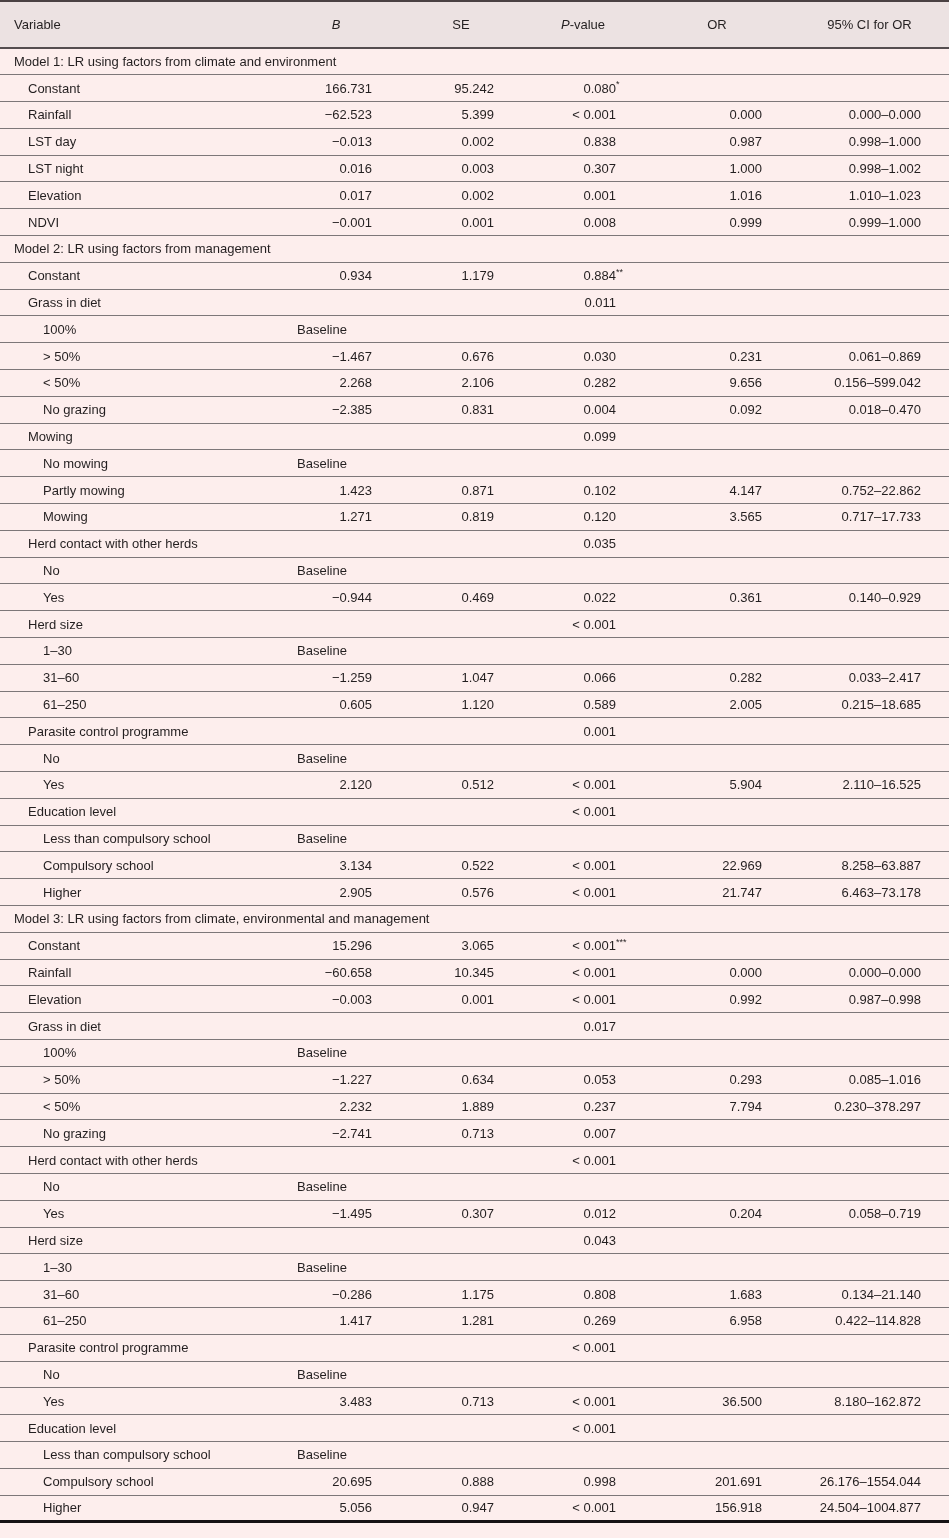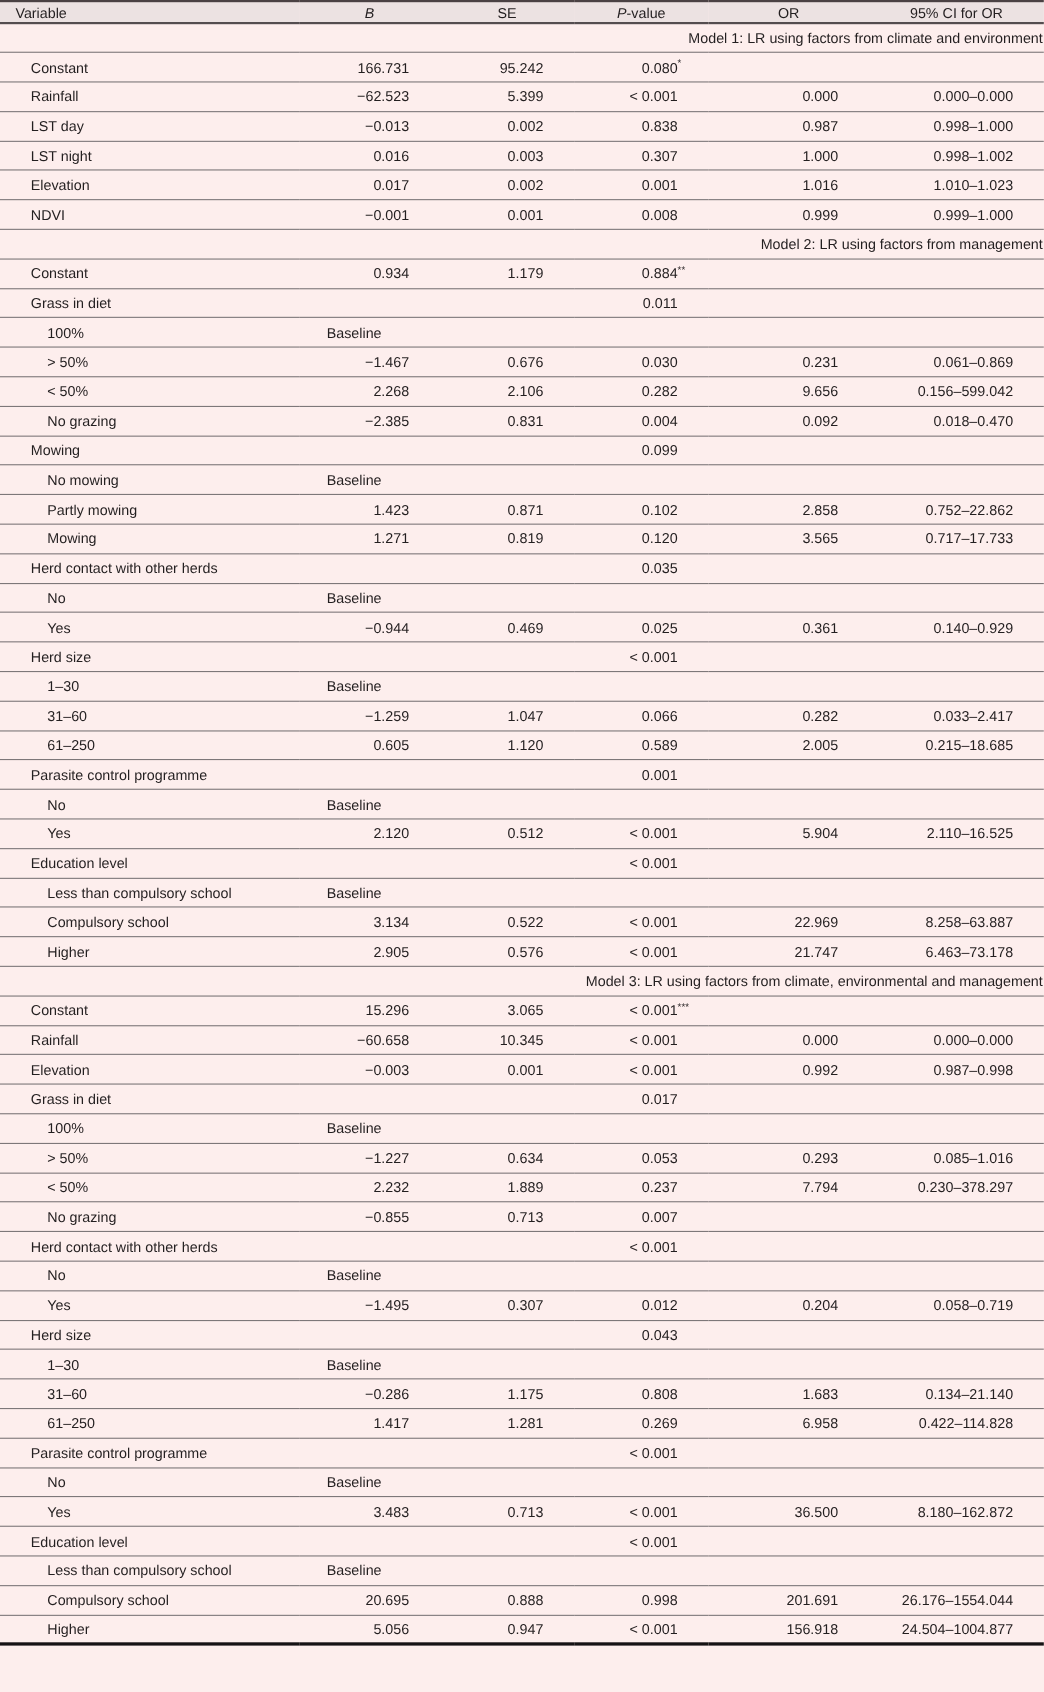--- a/index.html
+++ b/index.html
@@ -18,38 +18,38 @@
   table.regression {
     width: 949px;
     border-collapse: collapse;
     table-layout: fixed;
     border-top: 2px solid var(--border-top, #4a4143);
     border-bottom: 3px solid var(--border-bottom, #161214);
     background: var(--body-bg, #fdeeed);
   }
   thead th {
     background: var(--header-bg, #ece2e2);
-    height: 20px;
+    height: 47px;
     box-sizing: border-box;
     font-weight: normal;
     border-bottom: 2px solid var(--header-line, #544d4f);
     vertical-align: middle;
   }
   th.col-var { text-align: left; padding-left: 14px; }
   th.num { text-align: center; }
   th em, td em { font-style: italic; font-weight: normal; }
   tbody td {
     height: 26.8px;
     box-sizing: border-box;
     border-top: 1px solid var(--row-line, #7d7779);
     vertical-align: middle;
     white-space: nowrap;
     overflow: visible;
   }
-  td.section { padding-left: 14px; text-align: right; }
+  td.section { padding-left: 14px; text-align: left; }
   td.var.indent1 { padding-left: 28px; }
   td.var.indent2 { padding-left: 43px; }
   td.num { text-align: right; padding-right: 28px; }
   td.baseline { text-align: left; padding-left: 25px; }
   sup.sig {
     font-size: 9px;
     line-height: 0;
     vertical-align: super;
     display: inline-block;
     width: 0;
@@ -196,21 +196,21 @@
         <td class="num"></td>
         <td class="num"></td>
         <td class="num"></td>
         <td class="num"></td>
       </tr>
       <tr>
         <td class="var indent2">Partly mowing</td>
         <td class="num">1.423</td>
         <td class="num">0.871</td>
         <td class="num">0.102</td>
-        <td class="num">2.858</td>
+        <td class="num">4.147</td>
         <td class="num">0.752–22.862</td>
       </tr>
       <tr>
         <td class="var indent2">Mowing</td>
         <td class="num">1.271</td>
         <td class="num">0.819</td>
         <td class="num">0.120</td>
         <td class="num">3.565</td>
         <td class="num">0.717–17.733</td>
       </tr>
@@ -227,21 +227,21 @@
         <td class="baseline">Baseline</td>
         <td class="num"></td>
         <td class="num"></td>
         <td class="num"></td>
         <td class="num"></td>
       </tr>
       <tr>
         <td class="var indent2">Yes</td>
         <td class="num">−0.944</td>
         <td class="num">0.469</td>
-        <td class="num">0.025</td>
+        <td class="num">0.022</td>
         <td class="num">0.361</td>
         <td class="num">0.140–0.929</td>
       </tr>
       <tr>
         <td class="var indent1">Herd size</td>
         <td class="num"></td>
         <td class="num"></td>
         <td class="num">&lt; 0.001</td>
         <td class="num"></td>
         <td class="num"></td>
@@ -380,21 +380,21 @@
       <tr>
         <td class="var indent2">&lt; 50%</td>
         <td class="num">2.232</td>
         <td class="num">1.889</td>
         <td class="num">0.237</td>
         <td class="num">7.794</td>
         <td class="num">0.230–378.297</td>
       </tr>
       <tr>
         <td class="var indent2">No grazing</td>
-        <td class="num">−0.855</td>
+        <td class="num">−2.741</td>
         <td class="num">0.713</td>
         <td class="num">0.007</td>
         <td class="num"></td>
         <td class="num"></td>
       </tr>
       <tr>
         <td class="var indent1">Herd contact with other herds</td>
         <td class="num"></td>
         <td class="num"></td>
         <td class="num">&lt; 0.001</td>

